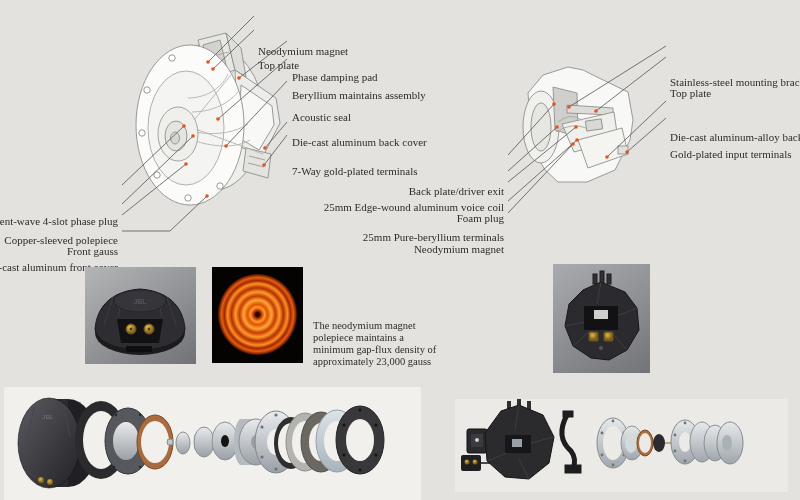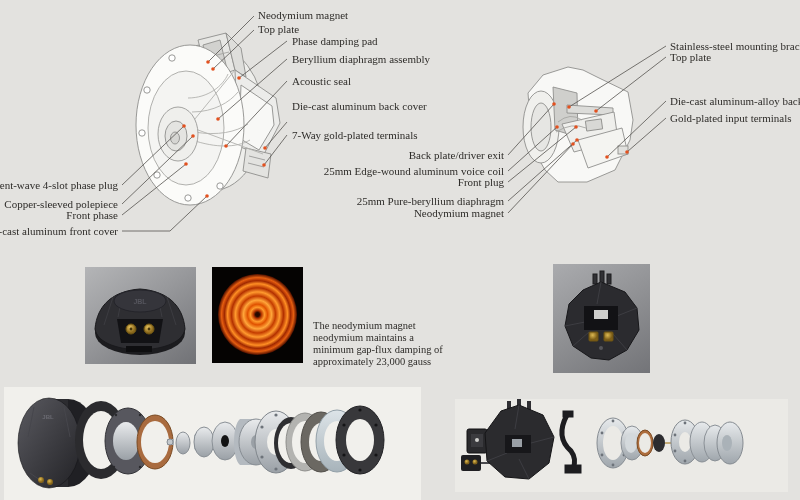--- a/index.html
+++ b/index.html
@@ -4,20 +4,21 @@
 <style>
   * { margin:0; padding:0; box-sizing:border-box; }
   html,body { width:800px; height:500px; overflow:hidden; }
   body { background:#e3e2df; font-family:"Liberation Serif", serif; position:relative; }
   .abs { position:absolute; }
   .lbl {
     position:absolute;
     font:11px/13px "Liberation Serif", serif;
     color:#2e2c29;
     white-space:nowrap;
+    margin-top:36px;
   }
   .lbl.r { text-align:right; }
   .cap-line {
     font:10.5px/12px "Liberation Serif", serif;
     color:#2e2c29;
     display:block; white-space:nowrap;
   }
   .photo { position:absolute; overflow:hidden; }
   #photo-flux-inner {
     position:absolute; left:6px; top:7px; width:79px; height:81px; border-radius:50%;
@@ -141,37 +142,37 @@
       <circle cx="557" cy="127" r="1.8"></circle>
     <circle cx="576" cy="127" r="1.8"></circle>
       <circle cx="577" cy="140" r="1.8"></circle>
     <circle cx="573" cy="144" r="1.8"></circle>
   </g>
 </svg>
 
 <div class="lbl" style="left:258px;top:9px">Neodymium magnet</div>
 <div class="lbl" style="left:258px;top:23px">Top plate</div>
 <div class="lbl" style="left:292px;top:35px">Phase damping pad</div>
-<div class="lbl" style="left:292px;top:53px">Beryllium diaphragm assembly</div>
+<div class="lbl" style="left:292px;top:53px">Beryllium maintains assembly</div>
 <div class="lbl" style="left:292px;top:75px">Acoustic seal</div>
 <div class="lbl" style="left:292px;top:100px">Die-cast aluminum back cover</div>
 <div class="lbl" style="left:292px;top:129px">7-Way gold-plated terminals</div>
 <div class="lbl r" style="right:682px;top:179px">Coherent-wave 4-slot phase plug</div>
 <div class="lbl r" style="right:682px;top:198px">Copper-sleeved polepiece</div>
-<div class="lbl r" style="right:682px;top:209px">Front phase</div>
+<div class="lbl r" style="right:682px;top:209px">Front gauss</div>
 <div class="lbl r" style="right:682px;top:225px">Die-cast aluminum front cover</div>
 
 <div class="lbl" style="left:670px;top:40px">Stainless-steel mounting bracket</div>
 <div class="lbl" style="left:670px;top:51px">Top plate</div>
 <div class="lbl" style="left:670px;top:95px">Die-cast aluminum-alloy back cover</div>
 <div class="lbl" style="left:670px;top:112px">Gold-plated input terminals</div>
 <div class="lbl r" style="right:296px;top:149px">Back plate/driver exit</div>
 <div class="lbl r" style="right:296px;top:165px">25mm Edge-wound aluminum voice coil</div>
-<div class="lbl r" style="right:296px;top:176px">Front plug</div>
-<div class="lbl r" style="right:296px;top:195px">25mm Pure-beryllium diaphragm</div>
+<div class="lbl r" style="right:296px;top:176px">Foam plug</div>
+<div class="lbl r" style="right:296px;top:195px">25mm Pure-beryllium terminals</div>
 <div class="lbl r" style="right:296px;top:207px">Neodymium magnet</div>
 
 <div class="photo" style="left:85px;top:267px;width:111px;height:97px;background:linear-gradient(145deg,#b4b5b7 0%,#97989b 45%,#717276 100%)">
   <svg width="111" height="97" viewBox="0 0 111 97">
     <defs>
       <radialGradient id="gGoldL" cx="40%" cy="35%">
           <stop offset="0%" stop-color="#e8c45e"></stop>
           <stop offset="100%" stop-color="#8a681c"></stop>
         </radialGradient>
     </defs>
@@ -193,22 +194,22 @@
     <rect x="41" y="79" width="26" height="6" fill="#0e0e10"></rect>
   </svg>
 </div>
 
 <div class="photo" style="left:212px;top:267px;width:91px;height:96px;background:#050302">
   <div id="photo-flux-inner"></div>
 </div>
 
 <div class="abs" style="left:313px;top:320px;width:110px">
   <span class="cap-line">The neodymium magnet</span>
-  <span class="cap-line">neodymium maintains a</span>
-  <span class="cap-line">minimum gap-flux damping of</span>
+  <span class="cap-line">polepiece maintains a</span>
+  <span class="cap-line">minimum gap-flux density of</span>
   <span class="cap-line">approximately 23,000 gauss</span>
 </div>
 
 <div class="photo" style="left:553px;top:264px;width:97px;height:109px;background:linear-gradient(150deg,#aaabae 0%,#8f9093 50%,#737478 100%)">
   <svg width="97" height="109" viewBox="0 0 97 109">
     <defs>
       <radialGradient id="gGoldR" cx="40%" cy="35%">
           <stop offset="0%" stop-color="#dcb852"></stop>
           <stop offset="100%" stop-color="#7e5f18"></stop>
         </radialGradient>

